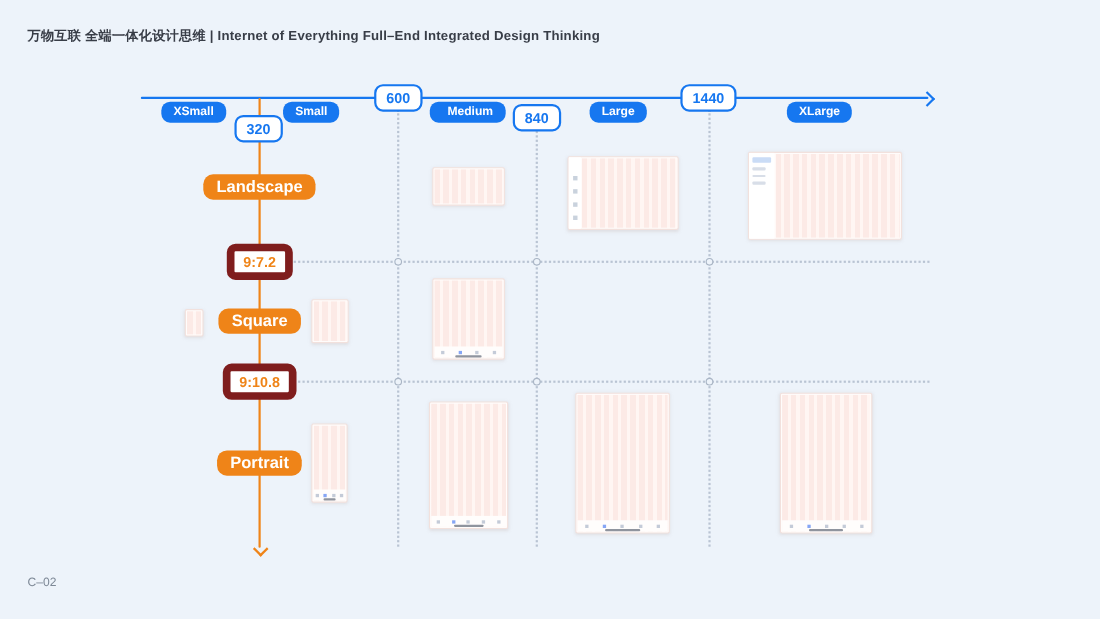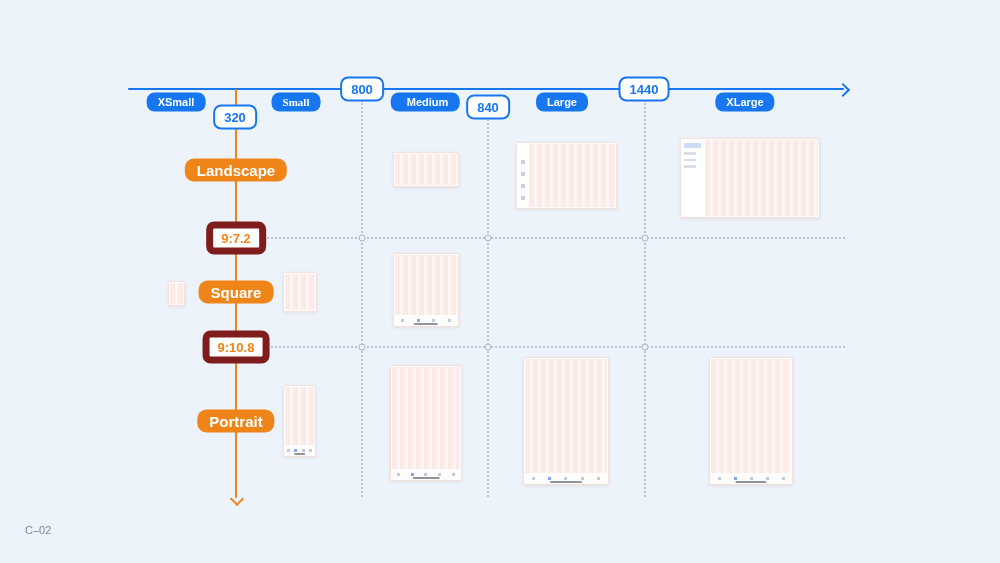--- a/index.html
+++ b/index.html
@@ -68,46 +68,47 @@
   .t-ps{left:283px;top:385px;width:31px;height:70px;}
   .t-pm{left:390px;top:365px;width:70px;height:114px;}
   .t-pl{left:523px;top:357px;width:84px;height:126px;}
   .t-pxl{left:709px;top:357px;width:82px;height:126px;}
 </style>
 </head>
 <body>
 
 <div class="canvas">
 
+  <div class="title">万物互联 全端一体化设计思维 | Internet of Everything Full–End Integrated Design Thinking</div>
 
   <div class="h-axis"></div>
   <div class="h-arrow"></div>
 
   <div class="v-axis"></div>
   <div class="v-arrow"></div>
 
   <div class="vline vl-600"></div>
   <div class="vline vl-840"></div>
   <div class="vline vl-1440"></div>
   <div class="hline hl-972"></div>
   <div class="hline hl-9108"></div>
   <div class="node" style="left:362px;top:238px;"></div>
   <div class="node" style="left:488px;top:238px;"></div>
   <div class="node" style="left:645px;top:238px;"></div>
   <div class="node" style="left:362px;top:347px;"></div>
   <div class="node" style="left:488px;top:347px;"></div>
   <div class="node" style="left:645px;top:347px;"></div>
 
   <div class="pill bp" style="left:235px;top:89px;margin-top:28px;">320</div>
-  <div class="pill bp" style="left:362px;top:89px;">800</div>
+  <div class="pill bp" style="left:362px;top:89px;">600</div>
   <div class="pill bp" style="left:488px;top:89px;margin-top:18px;">840</div>
   <div class="pill bp" style="left:644px;top:89px;">1440</div>
 
   <div class="pill size" style="left:176px;top:102px;">XSmall</div>
-  <div class="pill size" style="left:296px;top:102px;font-family:Liberation Serif, serif;">Small</div>
+  <div class="pill size" style="left:283px;top:102px;">Small</div>
   <div class="pill size" style="left:425px;top:102px;padding-left:16px;">Medium</div>
   <div class="pill size" style="left:562px;top:102px;">Large</div>
   <div class="pill size" style="left:745px;top:102px;">XLarge</div>
 
   <div class="pill or-solid" style="left:236px;top:170px;">Landscape</div>
   <div class="pill or-outline" style="left:236px;top:238px;">9:7.2</div>
   <div class="pill or-solid" style="left:236px;top:292px;">Square</div>
   <div class="pill or-outline" style="left:236px;top:347px;">9:10.8</div>
   <div class="pill or-solid" style="left:236px;top:421px;">Portrait</div>
 

